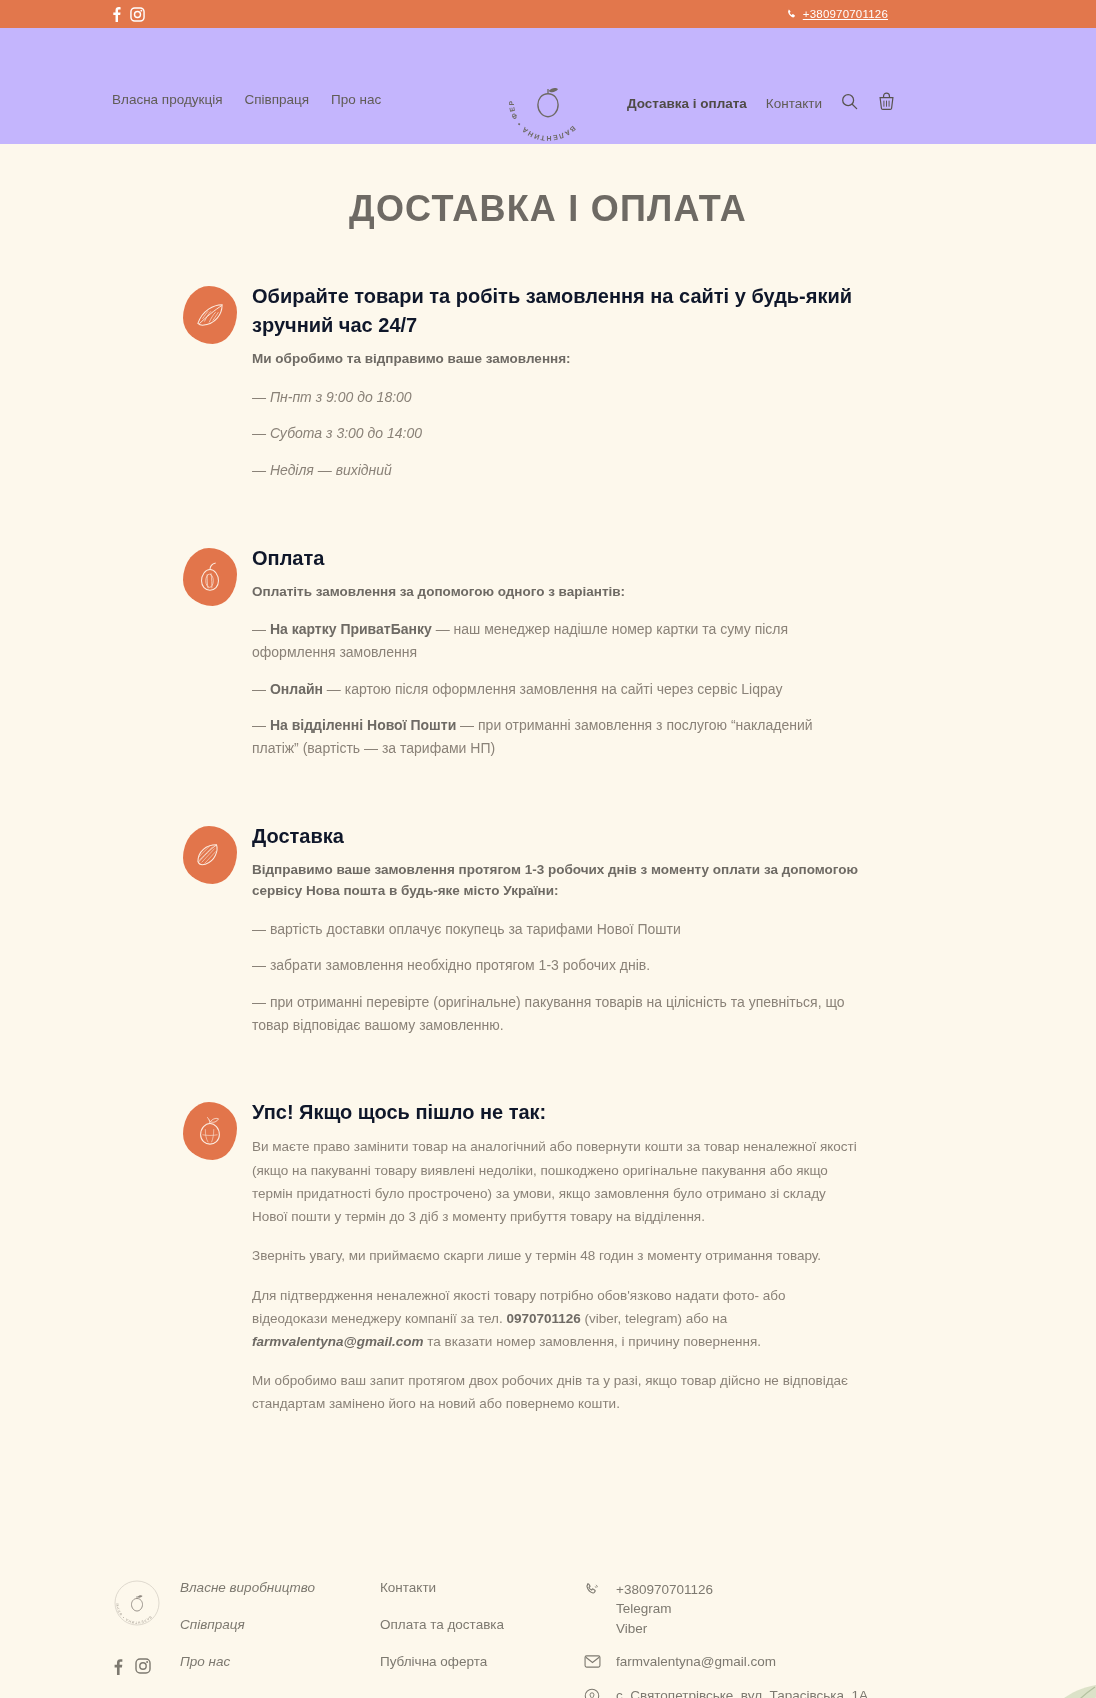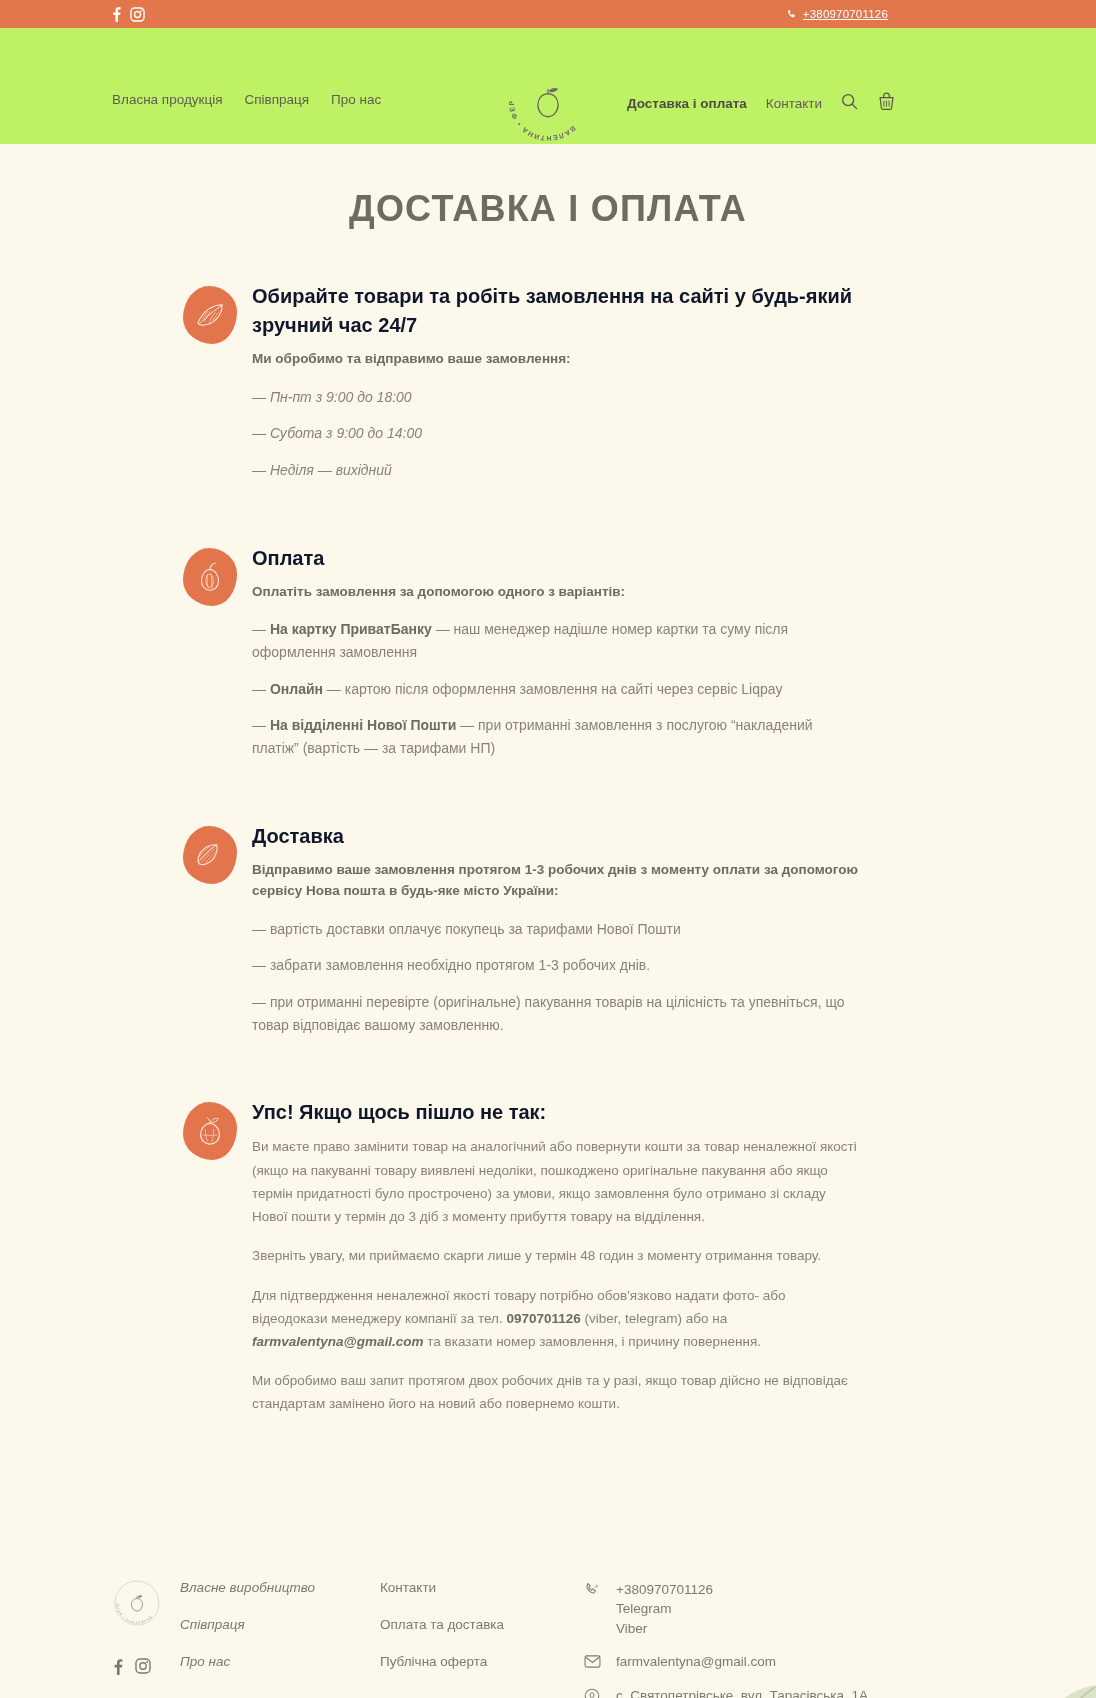--- a/index.html
+++ b/index.html
@@ -22,21 +22,21 @@
   .topbar-social { display: flex; align-items: center; gap: 9px; }
   .topbar-social svg { display: block; }
   .topbar-phone {
     display: flex; align-items: center; gap: 6px;
     color: #fff; font-size: 11.5px; letter-spacing: .2px;
   }
 
   
   .header {
     height: 116px;
-    background: #bef264;
+    background: #c4b5fd;
     position: relative;
     display: flex;
     align-items: center;
   }
   .nav-left {
     position: absolute; left: 112px; top: 64px;
     display: flex; gap: 22px;
   }
   .nav-right {
     position: absolute; right: 200px; top: 64px;
@@ -214,21 +214,21 @@
         <path d="M4.5 24.5 C12 17 22 9 28.5 5" stroke="#FCEDE2" stroke-width="1" fill="none"></path>
         <path d="M10 22 C12 18 14 14 17 11" stroke="#FCEDE2" stroke-width=".7" fill="none"></path>
         <path d="M15 23 C17 19 19 15 22 12" stroke="#FCEDE2" stroke-width=".7" fill="none"></path>
         <path d="M8 19 C10 16 12 13 14 11" stroke="#FCEDE2" stroke-width=".7" fill="none"></path>
         <path d="M19 21 C21 18 23 15 25 12" stroke="#FCEDE2" stroke-width=".7" fill="none"></path>
       </svg>
     </div>
     <h2 class="sec-head">Обирайте товари та робіть замовлення на сайті у будь-який зручний час 24/7</h2>
     <div class="sec-sub">Ми обробимо та відправимо ваше замовлення:</div>
     <div class="sec-item italic">— Пн-пт з 9:00 до 18:00</div>
-    <div class="sec-item italic">— Субота з 9:00 до 14:00</div>
+    <div class="sec-item italic">— Субота з 3:00 до 14:00</div>
     <div class="sec-item italic">— Неділя — вихідний</div>
   </div>
 
   <div class="section">
     <div class="sec-icon">
       <svg width="28" height="32" viewBox="0 0 28 34">
         <path d="M14 9 C19 9 23 15 23 21 C23 27 19 31 14 31 C9 31 5 27 5 21 C5 15 9 9 14 9 Z" fill="none" stroke="#FCEDE2" stroke-width="1.1"></path>
         <path d="M14 9 C14 6 16 3 20 2" stroke="#FCEDE2" stroke-width="1.1" fill="none"></path>
         <path d="M11 14 C11 20 11 25 12 29" stroke="#FCEDE2" stroke-width=".7" fill="none"></path>
         <path d="M15 13 C16 19 16 25 16 29" stroke="#FCEDE2" stroke-width=".7" fill="none"></path>

